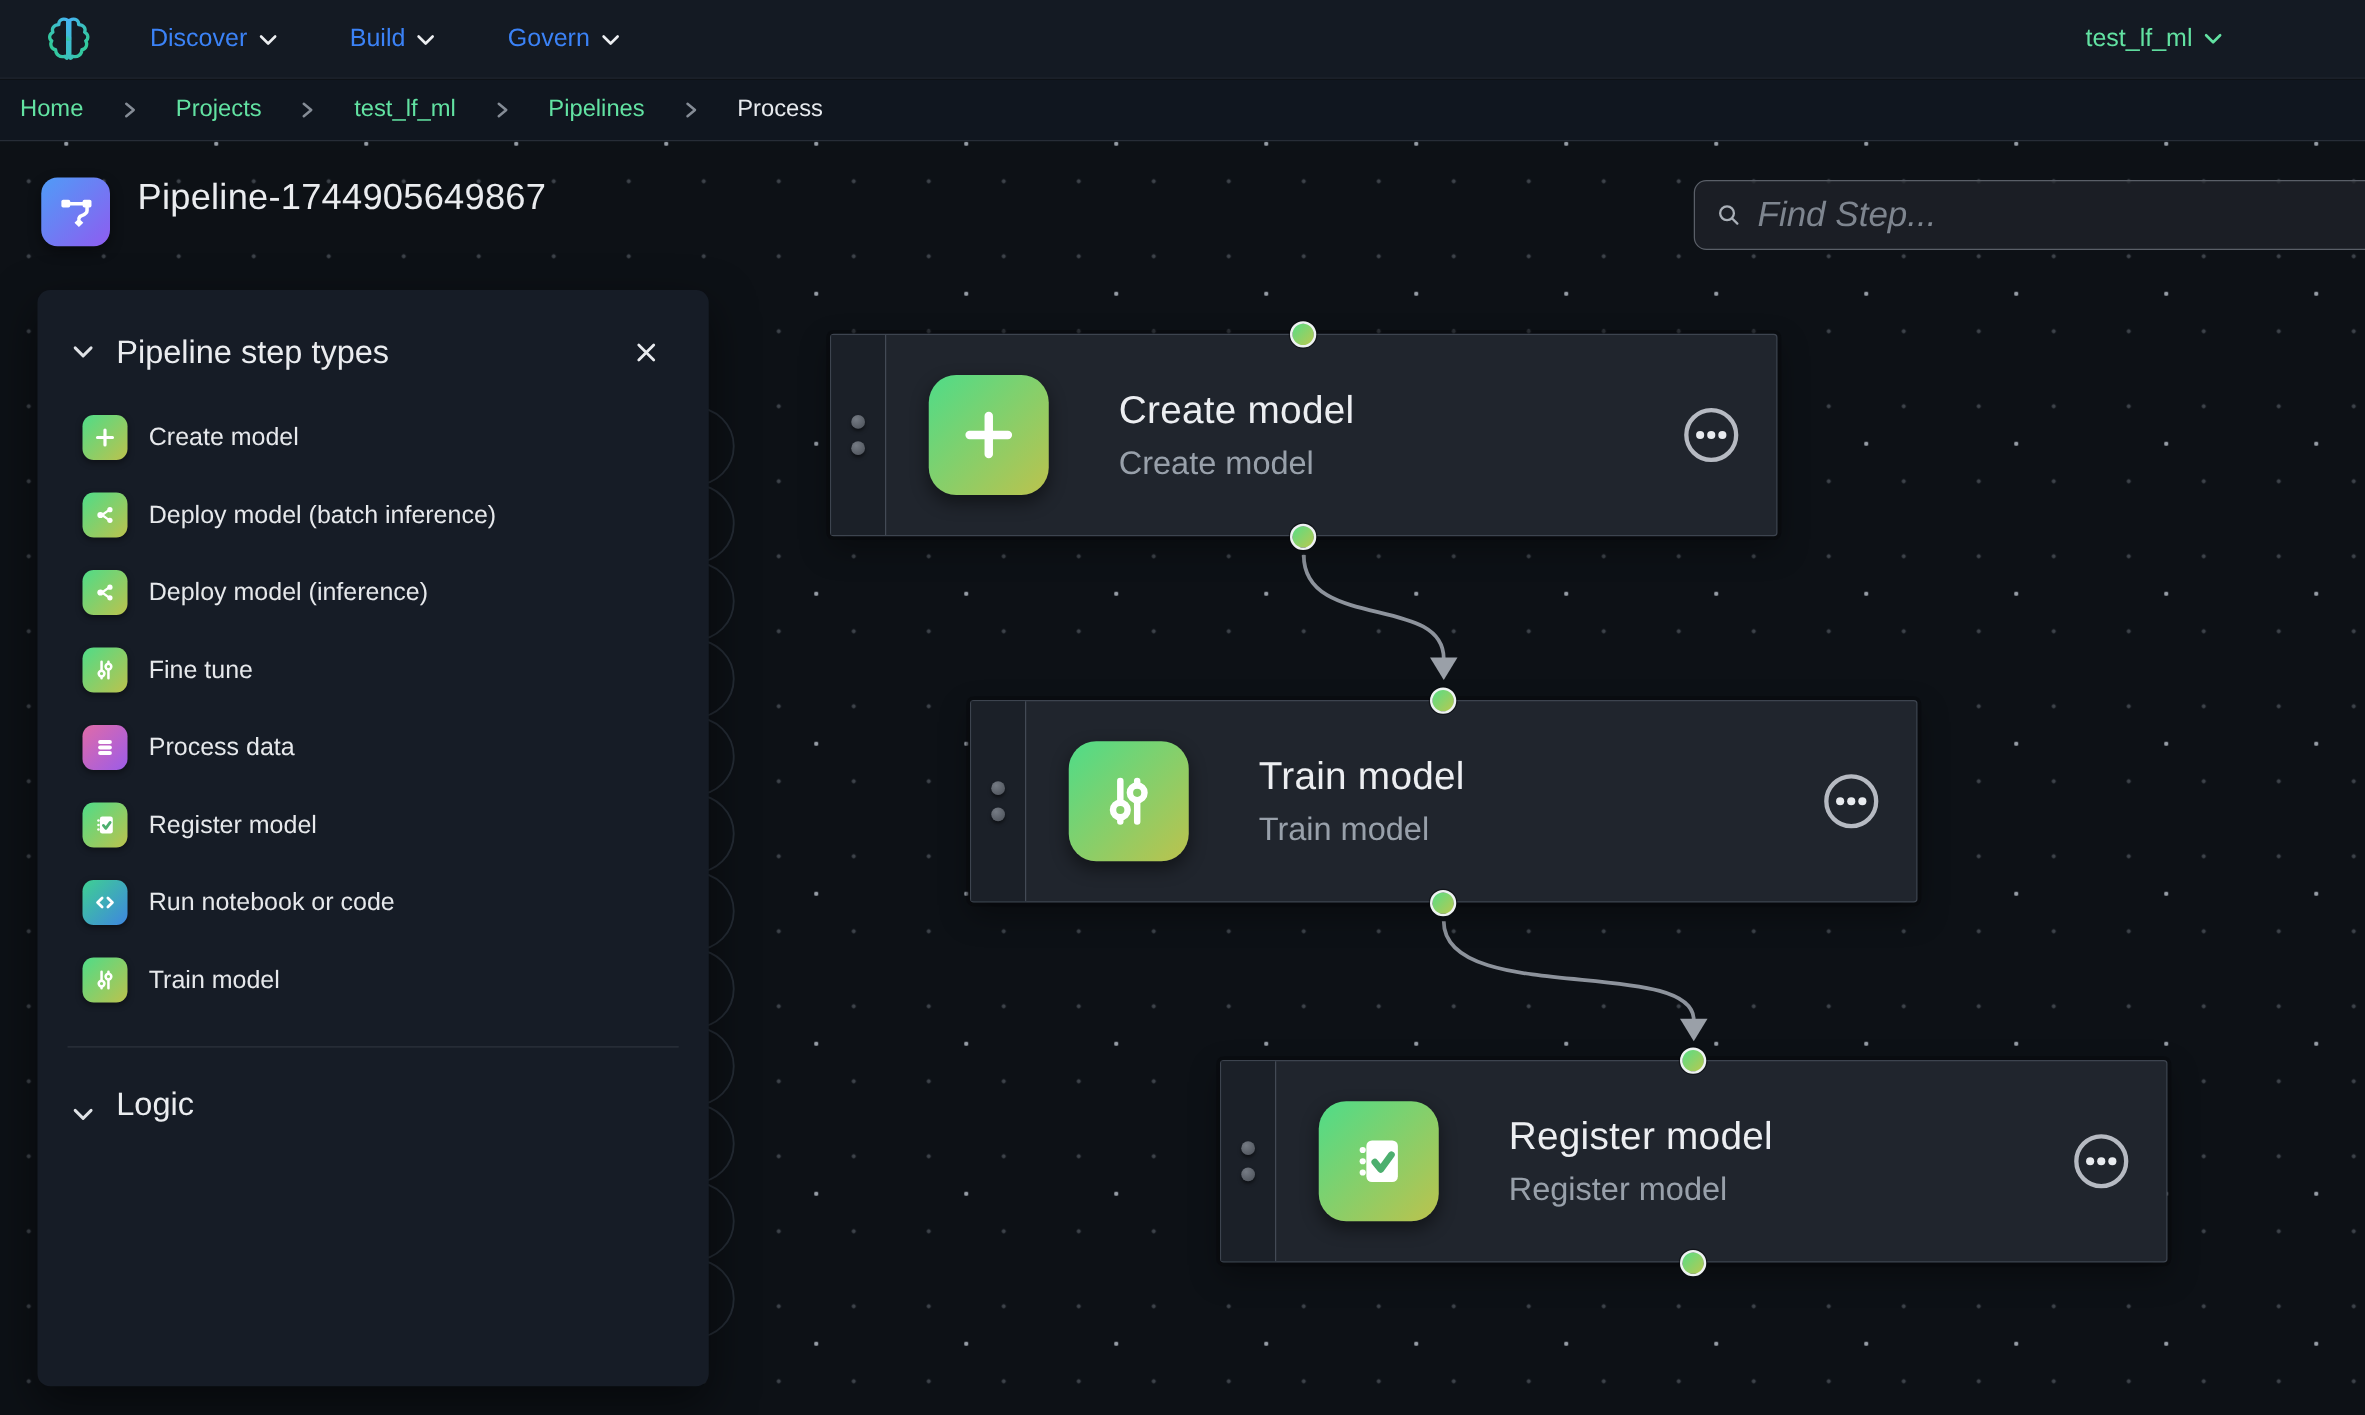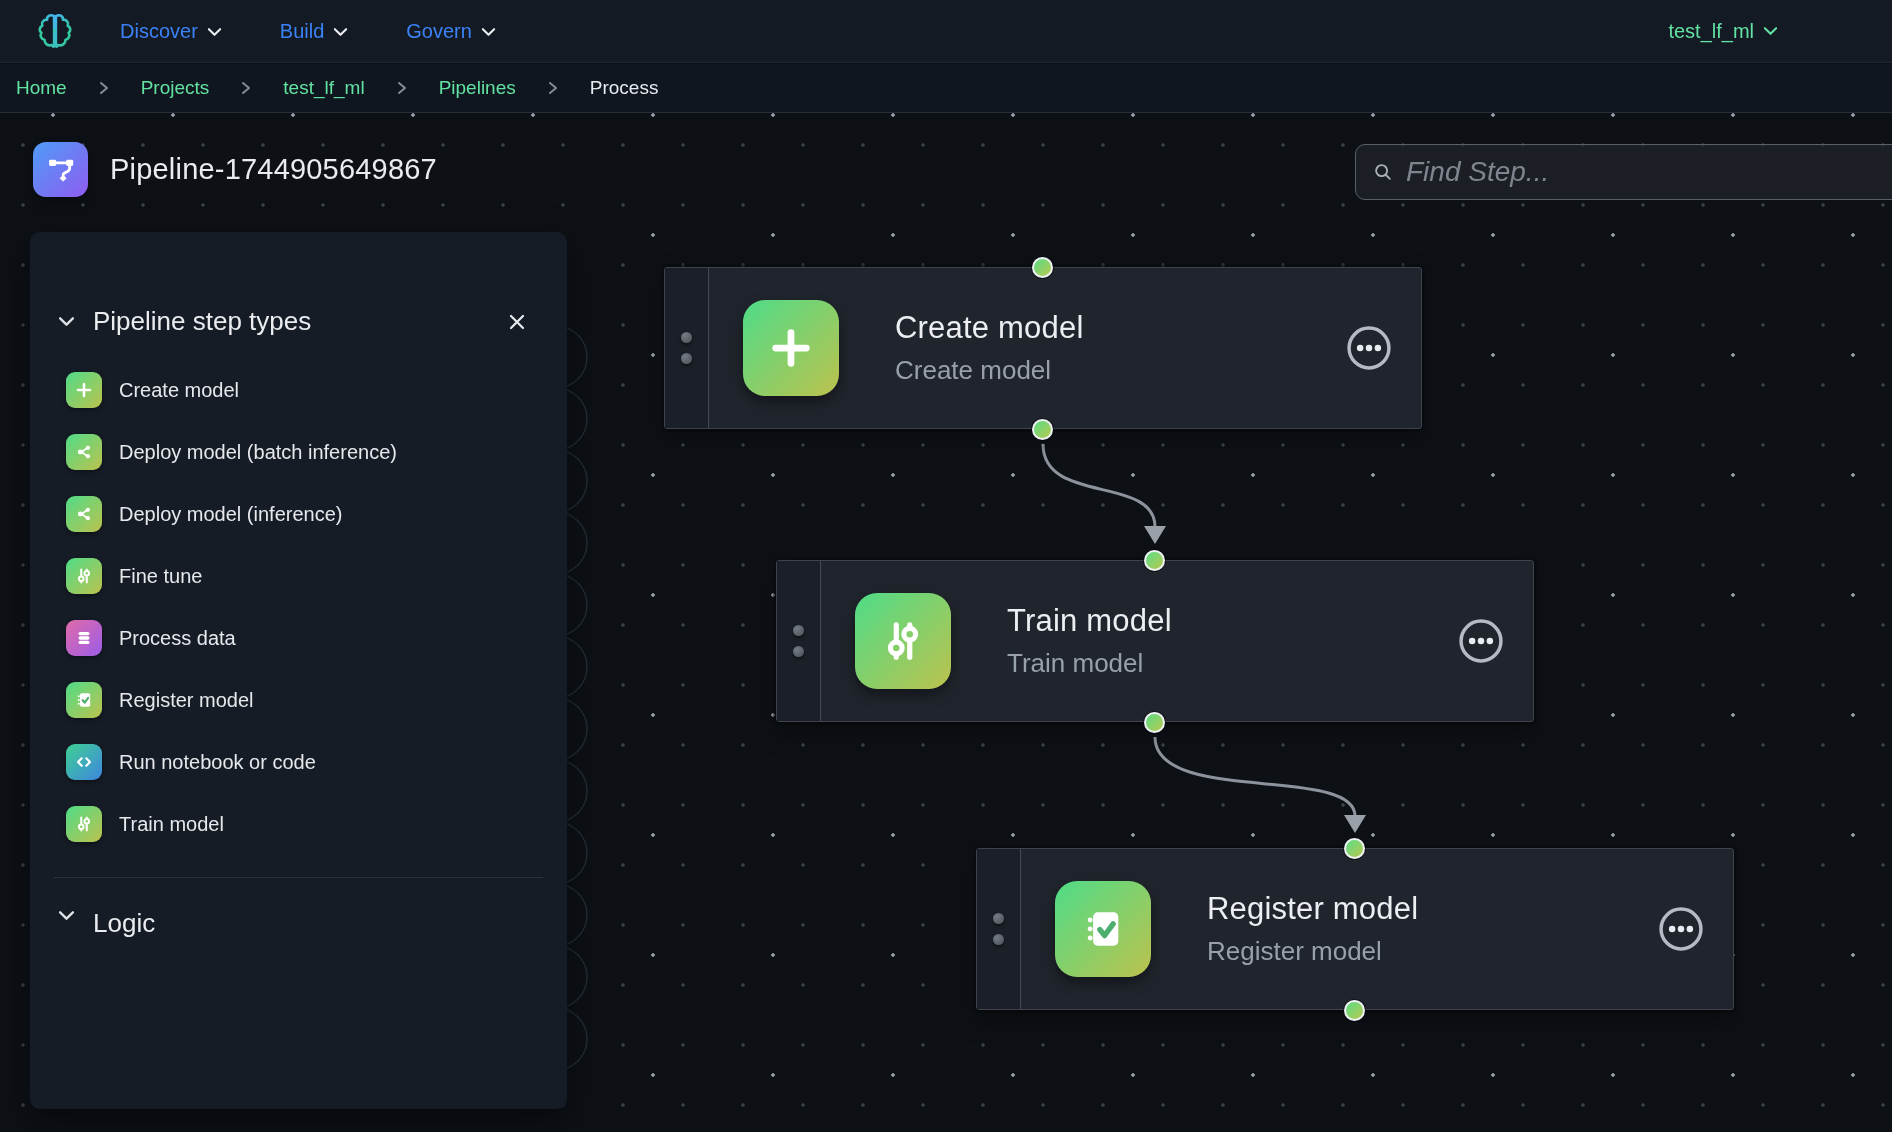--- a/index.html
+++ b/index.html
@@ -47,21 +47,21 @@
     background-position:113px 62px, 53px 2px;
   }
   .edge-circles { position:absolute; left:0; top:0; z-index:1; pointer-events:none; }
   .edge-circles circle { fill:none; stroke:#242b34; stroke-width:1.5; }
 
   .edges { position:absolute; left:0; top:0; z-index:2; pointer-events:none; }
   .edges path { fill:none; stroke:#8d939c; stroke-width:3; }
   .edges polygon { fill:#9aa0a8; }
 
   
-  .page-title-block { position:absolute; left:33px; top:29px; display:flex; align-items:center; gap:22px; z-index:6; }
+  .page-title-block { position:absolute; left:33px; top:29px; display:flex; gap:22px; z-index:6; }
   .pt-icon {
     width:55px; height:55px; border-radius:13px;
     background:linear-gradient(135deg,#4f9cf7,#8e5cf0);
     display:flex; align-items:center; justify-content:center;
     box-shadow:0 4px 10px rgba(0,0,0,.45);
   }
   .page-title { font-size:29px; font-weight:400; color:#eaecef; letter-spacing:.2px; }
 
   
   .find-step {
@@ -77,38 +77,38 @@
   }
   .find-step input::placeholder { color:#7e858f; opacity:1; }
 
   
   .panel {
     position:absolute; left:30px; top:119px; width:537px; height:877px;
     background:#161c26; border-radius:10px; z-index:5;
     box-shadow:0 14px 36px rgba(0,0,0,.5);
     padding-top:34px;
   }
-  .panel-header { display:flex; align-items:center; gap:16px; padding:0 28px 22px 26px;margin-top:40px; }
+  .panel-header { display:flex; align-items:center; gap:16px; padding:0 28px 22px 26px; }
   .panel-title { font-size:26px; color:#eaecef; flex:1; }
   .panel-close { background:none; border:none; cursor:pointer; padding:4px; margin-right:8px; line-height:0; }
   .chev-btn { background:none; border:none; cursor:pointer; line-height:0; padding:2px; }
 
   .step-item { display:flex; align-items:center; gap:17px; height:62px; padding-left:36px; cursor:grab; }
   .step-label { font-size:20px; color:#e6e8eb; }
 
   .ic { width:36px; height:36px; border-radius:9px; display:flex; align-items:center; justify-content:center;
         box-shadow:0 2px 5px rgba(0,0,0,.4); flex:none; }
   .g-green  { background:linear-gradient(135deg,#4fdc88,#bcc24d); }
   .g-pink   { background:linear-gradient(135deg,#e06ba8,#9c5ce8); }
   .g-teal   { background:linear-gradient(135deg,#3fd092,#3e86e0); }
   .g-orange { background:linear-gradient(135deg,#f0b259,#e4764f); }
   .g-red    { background:linear-gradient(135deg,#ee6e67,#d63f4c); }
 
   .panel-divider { height:1px; background:#2c323c; margin:22px 24px 16px 24px; }
-  .logic-header { display:flex; align-items:flex-start; gap:16px; padding:14px 28px 20px 26px; }
+  .logic-header { display:flex; align-items:flex-end; gap:16px; padding:14px 28px 20px 26px; }
 
   
   .node {
     position:absolute; width:758px; height:162px; z-index:3;
     background:#20252d; border:1px solid #3d444f; border-radius:3px;
     box-shadow:0 0 0 3px rgba(5,7,10,.35), 0 10px 24px rgba(0,0,0,.35);
     display:flex; cursor:pointer;
   }
   .node-rail {
     width:44px; border-right:1px solid #434a55; background:#1b2028;

